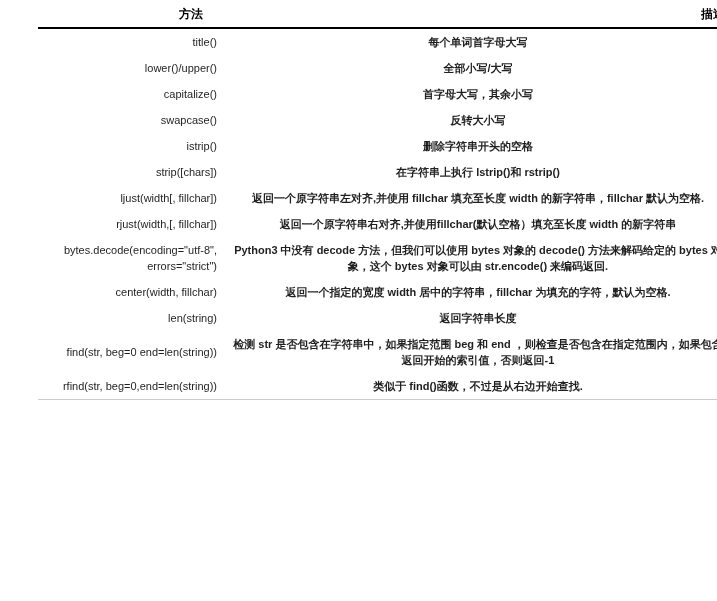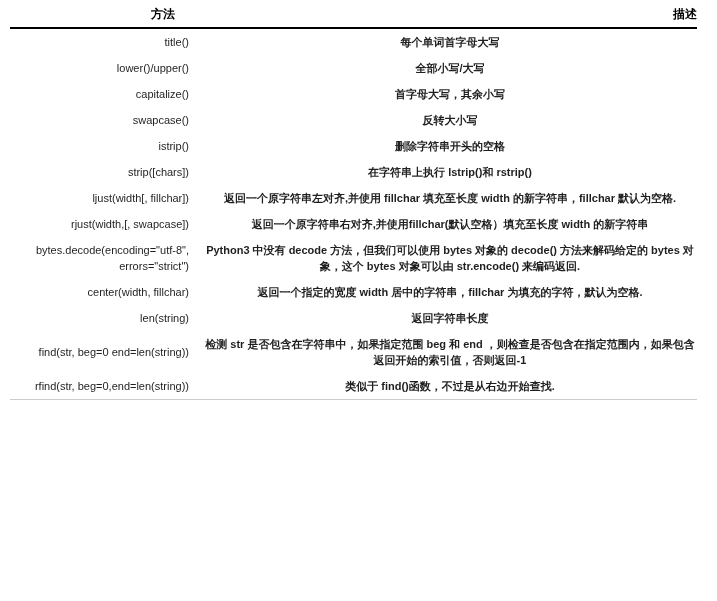--- a/index.html
+++ b/index.html
@@ -10,20 +10,21 @@
   body {
     width: 717px;
     height: 601px;
     overflow: hidden;
     font-family: "Liberation Sans", "DejaVu Sans", sans-serif;
     color: var(--text-color, #1f1f1f);
   }
   .page {
     box-sizing: border-box;
     padding: 4px 20px 0 10px;
+    margin-left: 28px;
   }
   table.methods-table {
     width: 687px;
     border-collapse: collapse;
     table-layout: fixed;
     border-bottom: 1px solid var(--bottom-rule, #cccccc);
   }
   th {
     font-size: 12px;
     font-weight: bold;
@@ -102,21 +103,21 @@
     <td class="col-method">strip([chars])</td>
     <td class="col-desc">在字符串上执行 lstrip()和 rstrip()</td>
   </tr>
 
   <tr>
     <td class="col-method">ljust(width[, fillchar])</td>
     <td class="col-desc">返回一个原字符串左对齐,并使用 fillchar 填充至长度 width 的新字符串，fillchar 默认为空格.</td>
   </tr>
 
   <tr>
-    <td class="col-method">rjust(width,[, swapcase])</td>
+    <td class="col-method">rjust(width,[, fillchar])</td>
     <td class="col-desc">返回一个原字符串右对齐,并使用fillchar(默认空格）填充至长度 width 的新字符串</td>
   </tr>
 
 
   <tr>
     <td class="col-method">bytes.decode(encoding="utf-8", errors="strict")</td>
     <td class="col-desc">Python3 中没有 decode 方法，但我们可以使用 bytes 对象的 decode() 方法来解码给定的 bytes 对象，这个 bytes 对象可以由 str.encode() 来编码返回.</td>
   </tr>
 
   <tr>

